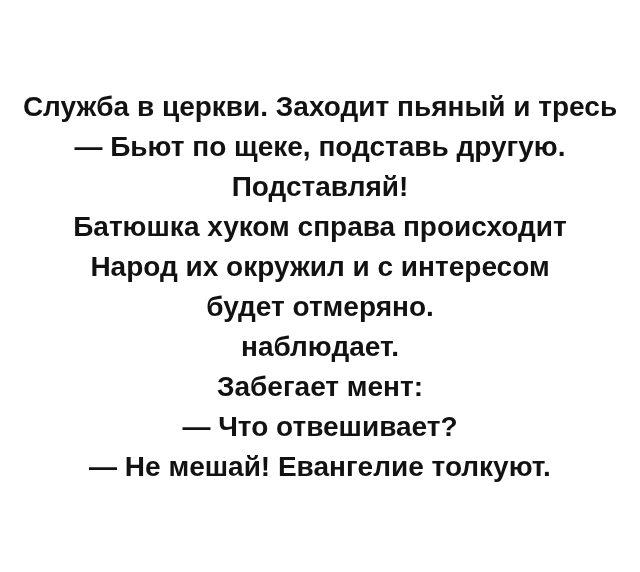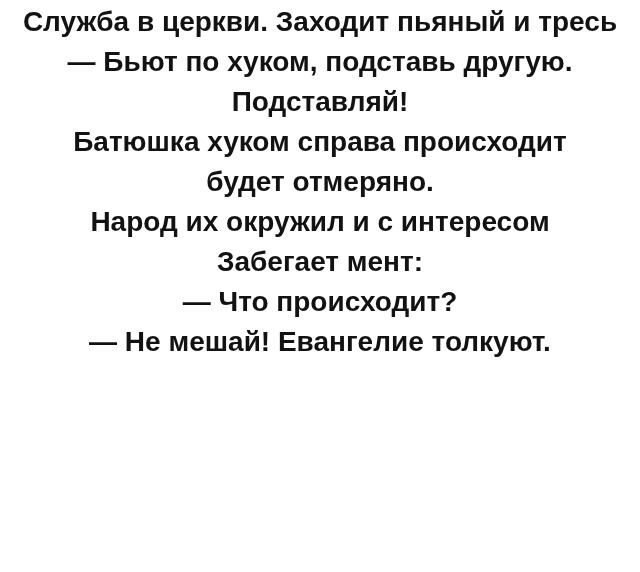--- a/index.html
+++ b/index.html
@@ -12,42 +12,43 @@
     background: #ffffff;
     overflow: hidden;
   }
   .joke-card {
     box-sizing: border-box;
     width: 640px;
     height: 572px;
     background: #ffffff;
     display: flex;
     flex-direction: column;
-    justify-content: flex-start;
+    justify-content: center;
     align-items: center;
     padding-top: 2px;
   }
   .joke-line {
     width: 640px;
     text-align: center;
     font-family: "Liberation Sans", "DejaVu Sans", sans-serif;
     font-weight: bold;
     font-size: 28px;
     line-height: 40px;
     color: #121212;
     letter-spacing: 0px;
     white-space: nowrap;
   }
 </style>
 </head>
 <body>
 
 <div class="joke-card">
   <div class="joke-line">Служба в церкви. Заходит пьяный и тресь</div>
-  <div class="joke-line">— Бьют по хуком, подставь другую.</div>
+  <div class="joke-line">— Бьют по щеке, подставь другую.</div>
   <div class="joke-line">Подставляй!</div>
   <div class="joke-line">Батюшка хуком справа происходит</div>
+  <div class="joke-line">Народ их окружил и с интересом</div>
   <div class="joke-line">будет отмеряно.</div>
-  <div class="joke-line">Народ их окружил и с интересом</div>
+  <div class="joke-line">наблюдает.</div>
   <div class="joke-line">Забегает мент:</div>
-  <div class="joke-line">— Что происходит?</div>
+  <div class="joke-line">— Что отвешивает?</div>
   <div class="joke-line">— Не мешай! Евангелие толкуют.</div>
 </div>
 
 </body></html>

